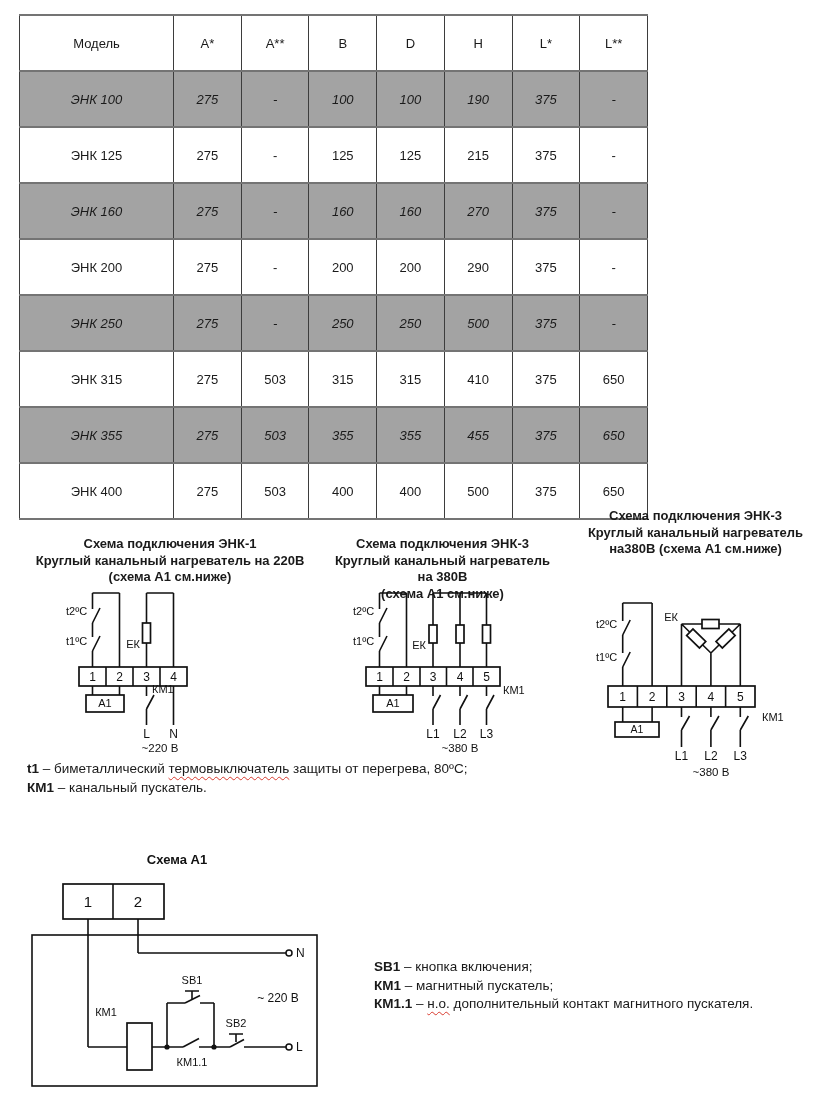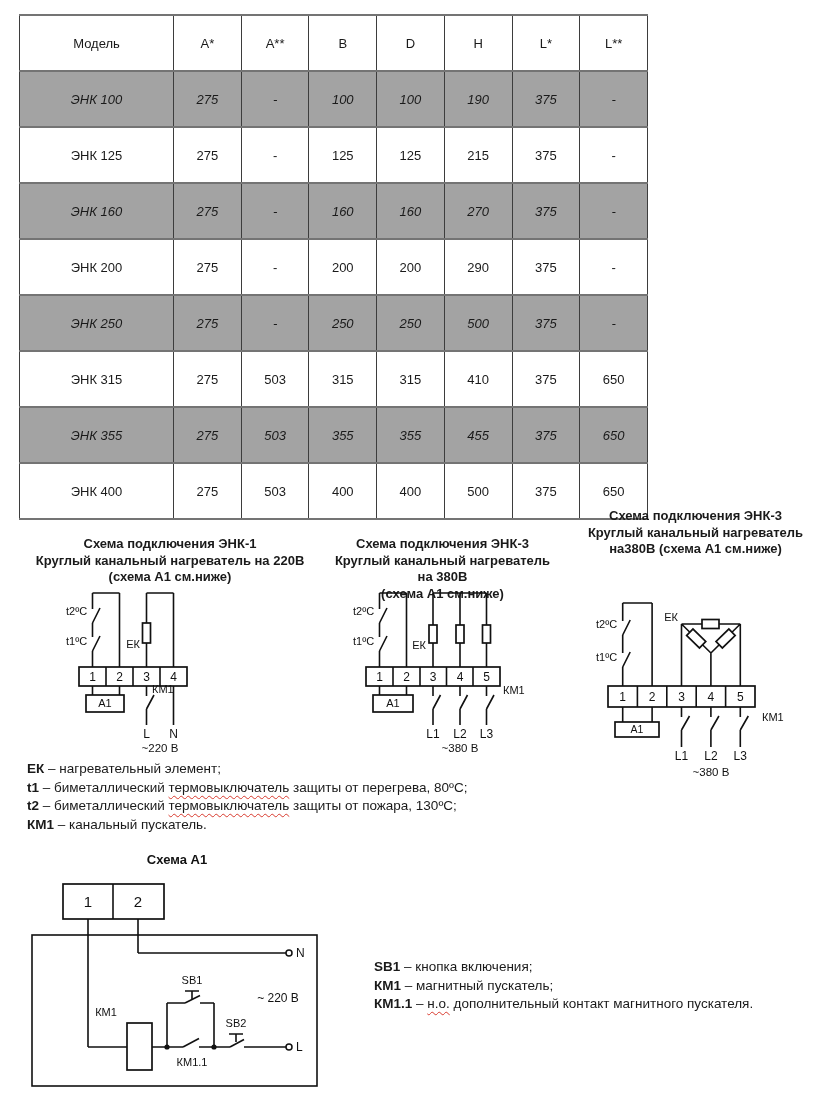--- a/index.html
+++ b/index.html
@@ -276,23 +276,21 @@
     <path d="M120.9 112 V122 M128.9 121 L120.9 135 M120.9 135 V152"></path>
     <path d="M150.3 112 V122 M158.3 121 L150.3 135 M150.3 135 V152"></path>
   </g>
   <text class="tnum" x="91.5" y="165">L1</text>
   <text class="tnum" x="120.9" y="165">L2</text>
   <text class="tnum" x="150.3" y="165">L3</text>
   <text class="mid" x="121" y="181" style="font-size:11.5px">~380 В</text>
 </svg>
 
 <div class="legend" id="legend-heaters">
-  <div><b>ЕК</b><span> – нагревательный элемент;</span><span class="sp"></span><span></span></div>
   <div><b>t1</b><span> – биметаллический </span><span class="sp">термовыключатель</span><span> защиты от перегрева, 80ºС;</span></div>
-  <div><b>t2</b><span> – биметаллический </span><span class="sp">термовыключатель</span><span> защиты от пожара, 130ºС;</span></div>
   <div><b>КМ1</b><span> – канальный пускатель.</span><span class="sp"></span><span></span></div>
 </div>
 
 <svg class="diag" id="dA1" width="310" height="245" viewBox="0 0 310 245">
   <text class="a1title" x="157" y="14">Схема А1</text>
   <path class="wire" d="M68 69 V197 M118 69 V103 M118 103 H266 M68 197 H107 M132 197 H163 M179 197 H194 M194 197 H210 M224 197 H266"></path>
   <rect class="box" x="43" y="34" width="101" height="35"></rect>
   <path class="wire" d="M93 34 V69"></path>
   <text class="bignum" x="68" y="57">1</text>
   <text class="bignum" x="118" y="57">2</text>

